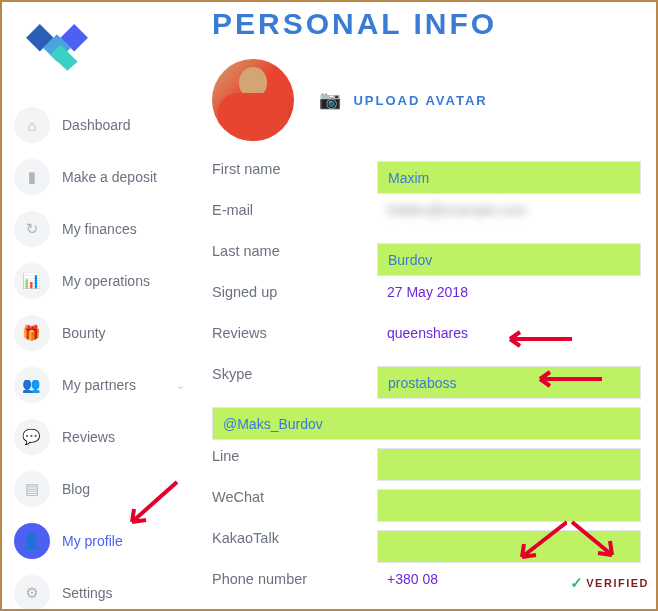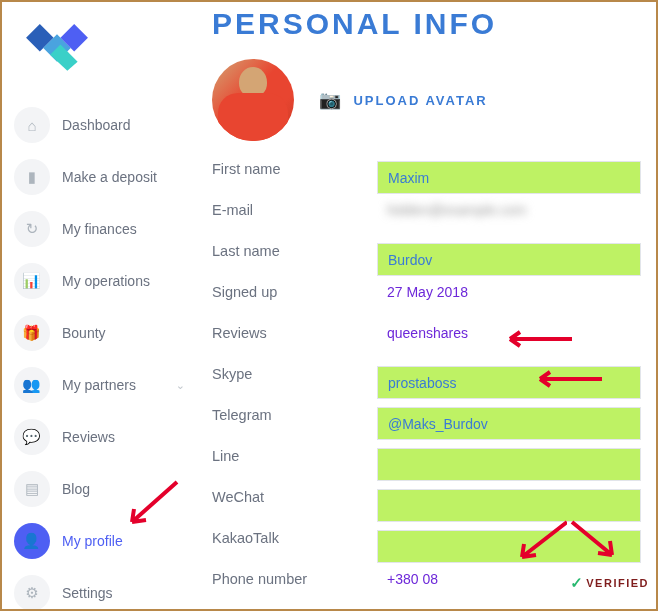--- a/index.html
+++ b/index.html
@@ -118,21 +118,20 @@
     </div>
     <div class="form-row">
       <span class="form-label">Reviews</span>
       <span class="form-value">queenshares</span>
     </div>
     <div class="form-row">
       <span class="form-label">Skype</span>
       <input class="form-input" value="prostaboss" style="">
     </div>
     <div class="form-row">
-      <span class="form-label">Telegram</span>
       <input class="form-input" value="@Maks_Burdov" style="">
     </div>
     <div class="form-row">
       <span class="form-label">Line</span>
       <input class="form-input" value="" style="">
     </div>
     <div class="form-row">
       <span class="form-label">WeChat</span>
       <input class="form-input" value="" style="">
     </div>

